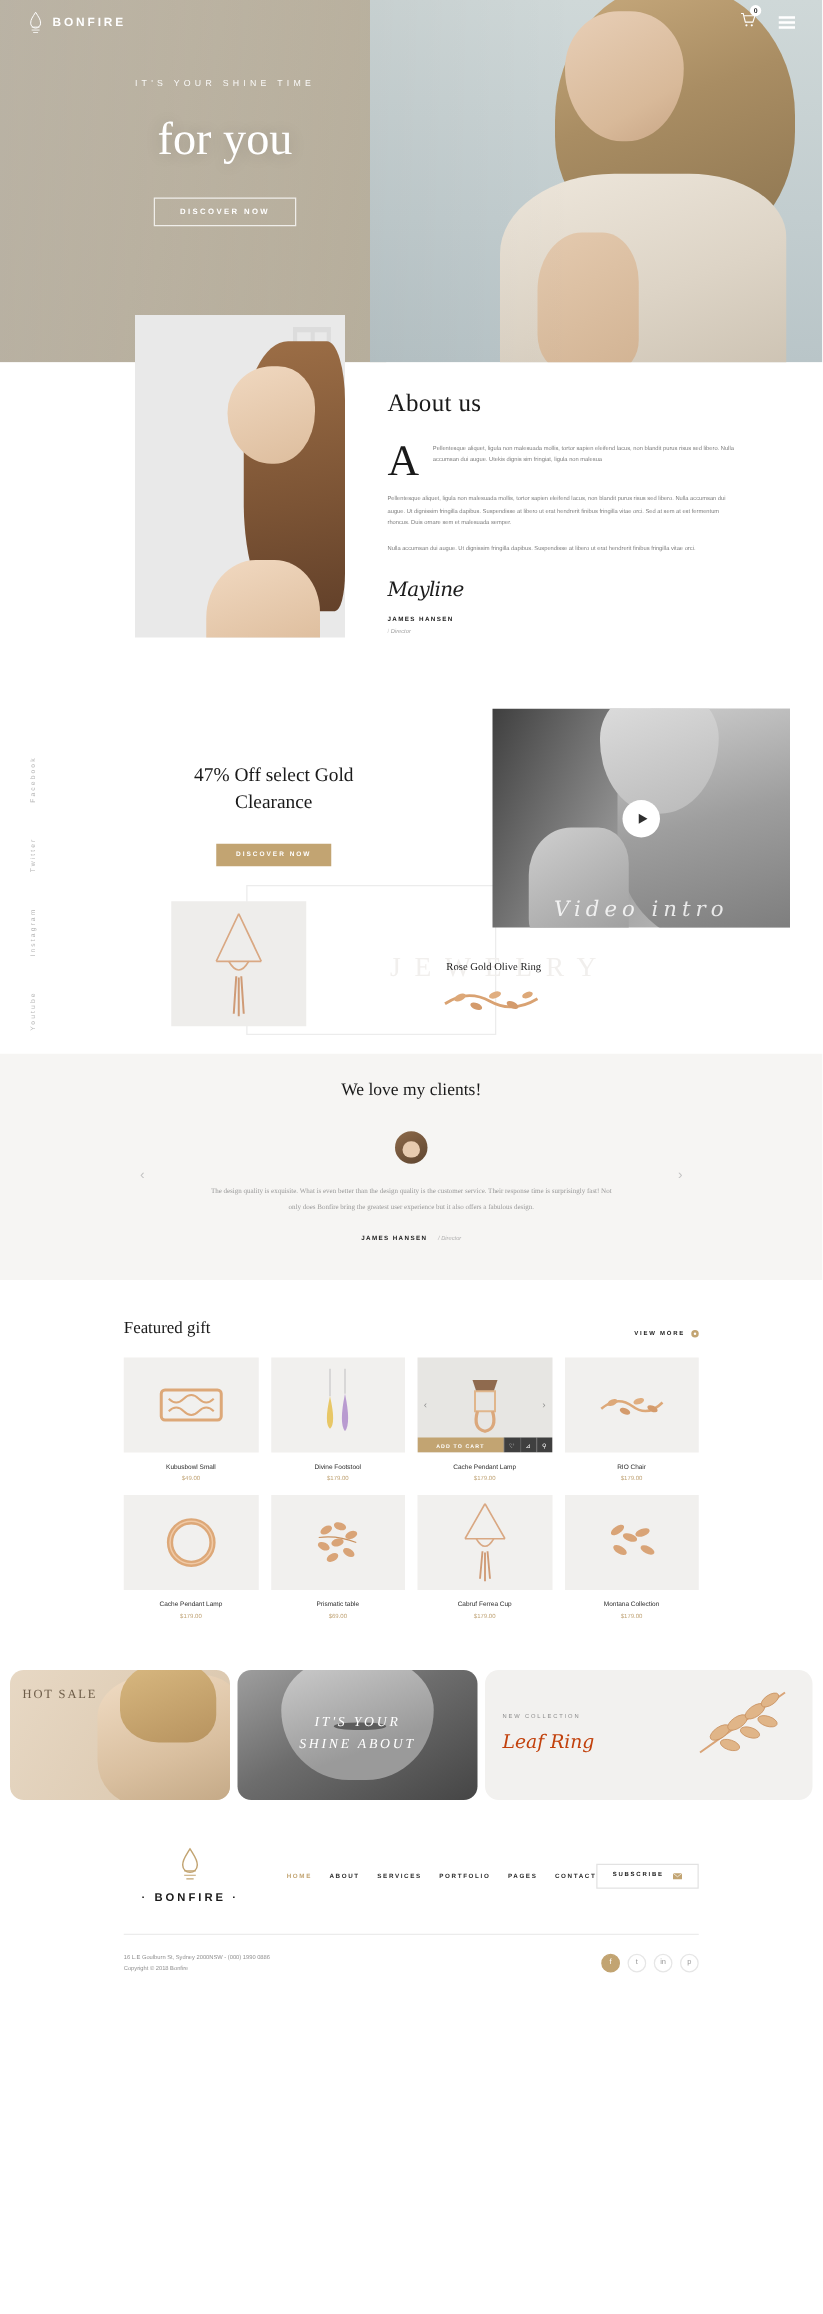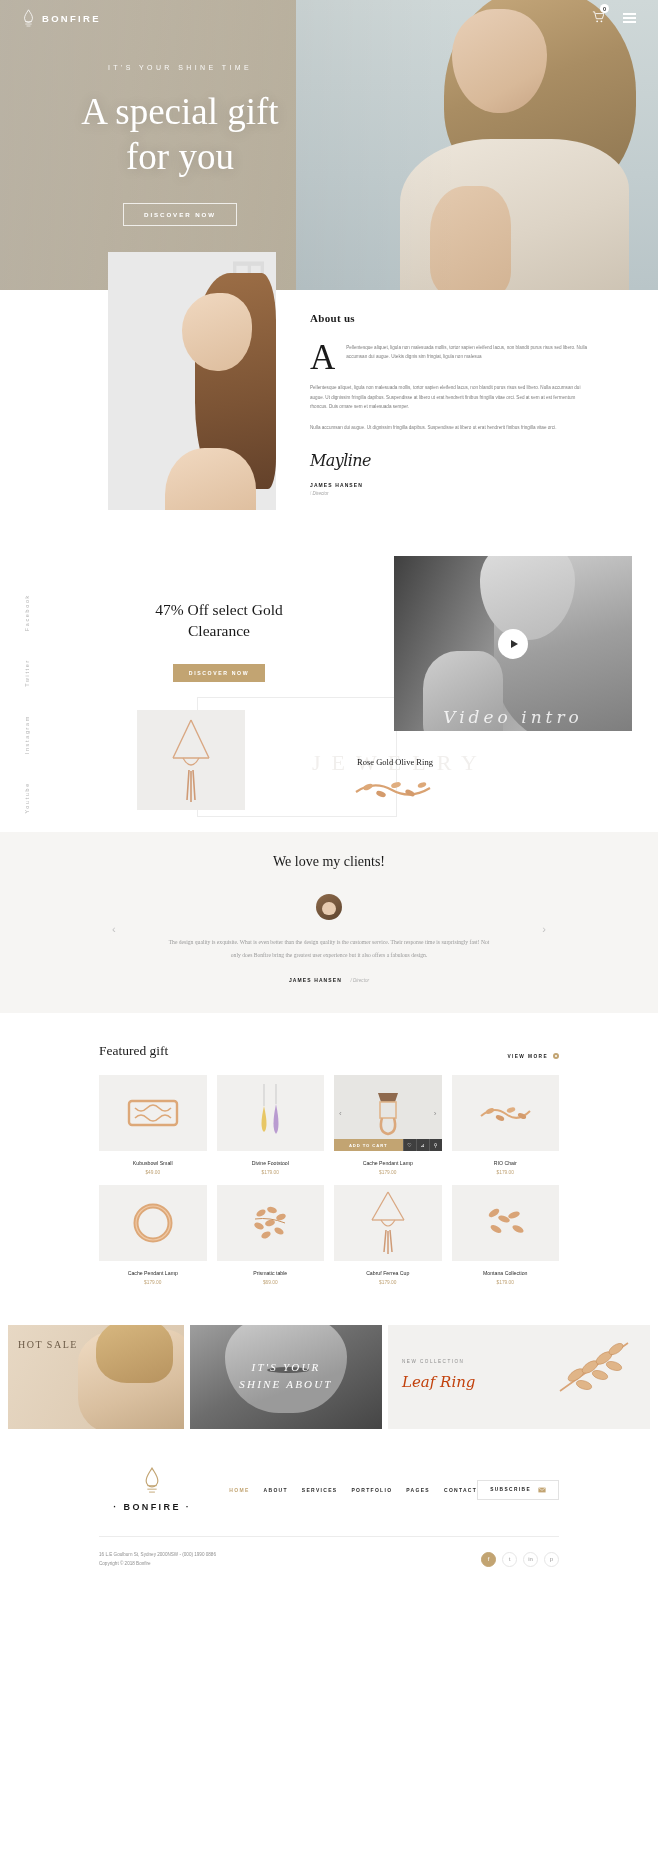--- a/index.html
+++ b/index.html
@@ -67,21 +67,21 @@
     background:linear-gradient(160deg,#f0d8c0 0%, #ddbd9d 100%);
     border-radius:50% 42% 46% 50%/48% 42% 54% 52%; }
   .about-img .model-hair { position:absolute; left:52%; top:8%; width:48%; height:84%;
     background:linear-gradient(170deg,#9c6e46 0%, #7c5435 60%, #63412a 100%);
     border-radius:44% 18% 10% 38%/34% 22% 14% 40%; }
   .about-img .model-body { position:absolute; left:34%; bottom:-6%; width:54%; height:30%;
     background:linear-gradient(160deg,#f1d9c1 0%, #dcbb9a 100%);
     border-radius:44% 40% 6% 8%/60% 54% 6% 8%; }
 
   .about-text { margin-left:310px; padding-top:22px; width:280px; }
-  .about-h { font-size:11px; font-weight:700; letter-spacing:.3px; }
+  .about-h { font-size:20px; font-weight:400; letter-spacing:.3px; }
   .about-row { display:flex; gap:11px; margin-top:19px; }
   .dropcap { font-size:35px; line-height:.84; font-weight:400; flex:0 0 auto; }
   .about-p { font-size:4.6px; line-height:2.05; color:#7d7d7d; }
   .about-p.b { margin-top:11px; }
   .sig { margin-top:19px; font-size:16px; color:#1d1d1d;
     font-family:"DejaVu Serif", serif; font-style:italic; letter-spacing:-.6px; }
   .sig-name { margin-top:12px; font-size:5px; font-weight:700; letter-spacing:1.1px; }
   .sig-role { margin-top:3px; font-size:4.6px; color:#a3a3a3; font-style:italic; }
   .sig-role b { color:#c9c9c9; font-style:normal; font-weight:400; }
 
@@ -169,21 +169,21 @@
   .slide-ar.l { left:5px; } .slide-ar.r { right:5px; }
   .cart-bar { position:absolute; left:0; bottom:0; width:100%; height:12px; display:flex; }
   .atc { flex:1; background:#c2a472; color:#fff; font-size:4.2px; letter-spacing:.9px;
     font-weight:700; display:flex; align-items:center; justify-content:center; cursor:pointer; }
   .ic-btn { width:13px; background:#3f3f3f; color:#fff; font-size:5px;
     display:flex; align-items:center; justify-content:center;
     border-left:1px solid rgba(255,255,255,.14); cursor:pointer; }
 
   
   .banners { display:flex; gap:6px; padding:0 8px; margin-top:14px; }
-  .ban { position:relative; height:104px; overflow:hidden; }
+  .ban { position:relative; height:104px; overflow:hidden;border-radius:11px; }
   .ban1 { flex:0 0 176px; background:linear-gradient(120deg,#e7d8c4 0%, #d9c5ab 100%); }
   .ban1 .b-fig { position:absolute; right:-4%; top:4%; width:64%; height:100%;
     background:linear-gradient(160deg,#f0dcc4 0%, #d9bf9f 60%, #c2a784 100%);
     border-radius:40% 26% 10% 30%/32% 22% 10% 34%; }
   .ban1 .b-hair { position:absolute; right:6%; top:-6%; width:44%; height:62%;
     background:linear-gradient(160deg,#d9b981,#b7935f);
     border-radius:46% 40% 30% 40%/46% 44% 34% 40%; }
   .hot { position:absolute; left:10px; top:14px; font-size:10px;
     letter-spacing:1.5px; color:#6d5c48; }
   .ban2 { flex:0 0 192px; background:linear-gradient(150deg,#9e9e9e 0%, #6d6d6d 45%, #454545 100%);padding-left:16px; }
@@ -260,21 +260,20 @@
           <i></i>
           <i></i>
           <i></i>
         </div>
     </div>
   </div>
 
   <div class="hero-copy">
     <div class="eyebrow">IT'S YOUR SHINE TIME</div>
     <div class="hero-title serif">
-      <div>A special gift</div>
       <div>for you</div>
     </div>
     <div class="hero-btn">DISCOVER NOW</div>
   </div>
 </section>
 
 <section class="about">
   <div class="about-inner">
     <div class="about-img">
       <div class="bg-letters">BONFIRE</div>

